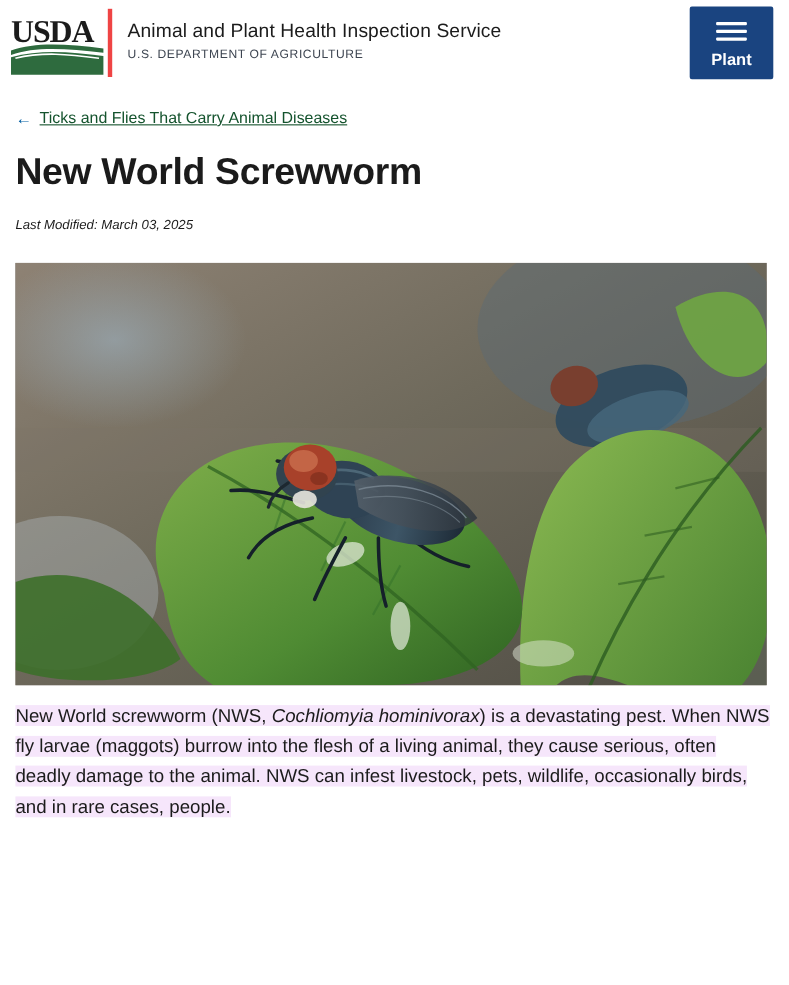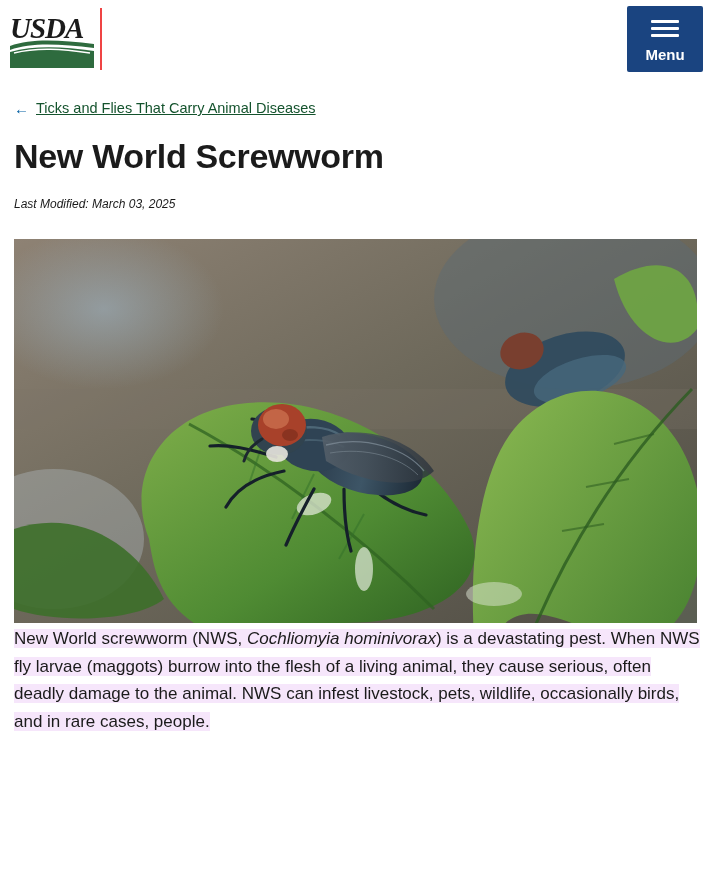--- a/index.html
+++ b/index.html
@@ -21,24 +21,23 @@
     align-items: flex-start;
     padding: 8px 14px 10px 10px;
     box-sizing: border-box;
     height: 84px;
     position: relative;
   }
   .usda-logo {
     width: 92px;
     flex: 0 0 92px;
     padding-top: 4px;
-    border-right: 2px solid #ef4444;
+    border-right: 4px solid #ef4444;
     height: 62px;
     box-sizing: border-box;
-    font-style: italic;
   }
   .usda-logo svg { display: block; }
 
   .agency-block {
     padding-left: 14px;
     padding-top: 10px;
     flex: 1 1 auto;
   }
   .agency-name {
     font-size: 17.5px;
@@ -129,21 +128,21 @@
     margin: 28px 20px 0 14px;
     height: 384px;
     overflow: hidden;
     position: relative;
     background: #6b6257;
   }
   .hero-figure svg { display: block; width: 100%; height: 100%; }
 
   
   .body-text {
-    margin: 2px 14px 0 14px;
+    margin: 14px 14px 0 14px;
     font-size: 17px;
     line-height: 1.62;
     color: #1b1b1b;
   }
   .hl {
     background: #f6e6fb;
     box-decoration-break: clone;
     -webkit-box-decoration-break: clone;
   }
   .sci-name { font-style: italic; }
@@ -155,28 +154,32 @@
 
   <div class="usda-logo">
     <svg viewBox="0 0 92 62" width="92" height="62" aria-hidden="true">
       <text x="0" y="26" font-family="Liberation Serif, serif" font-size="29" font-weight="bold" fill="#1b1b1b" letter-spacing="-1">USDA</text>
       <path d="M0 34 C 22 26, 50 28, 84 32 L 84 36 C 50 32, 22 30, 0 38 Z" fill="#2e6b3e"></path>
       <path d="M0 40 C 26 33, 54 35, 84 39 L 84 56 L 0 56 Z" fill="#2e6b3e"></path>
       <path d="M4 41 C 28 35, 52 37, 80 41" stroke="#ffffff" stroke-width="1.4" fill="none"></path>
     </svg>
   </div>
 
+  <div class="agency-block">
+    <div class="agency-name">Animal and Plant Health Inspection Service</div>
+    <div class="agency-dept">U.S. DEPARTMENT OF AGRICULTURE</div>
+  </div>
 
   <button class="menu-button">
     <span class="bars">
       <span></span>
         <span></span>
         <span></span>
     </span>
-    <span class="menu-label">Menu</span>
+    <span class="menu-label">Plant</span>
   </button>
 </header>
 
 <nav class="back-nav">
   <span class="arrow-icon">←</span>
   <a class="back-link">Ticks and Flies That Carry Animal Diseases</a>
 </nav>
 
 <h1 class="page-title">New World Screwworm</h1>
 <div class="last-modified">Last Modified: March 03, 2025</div>

